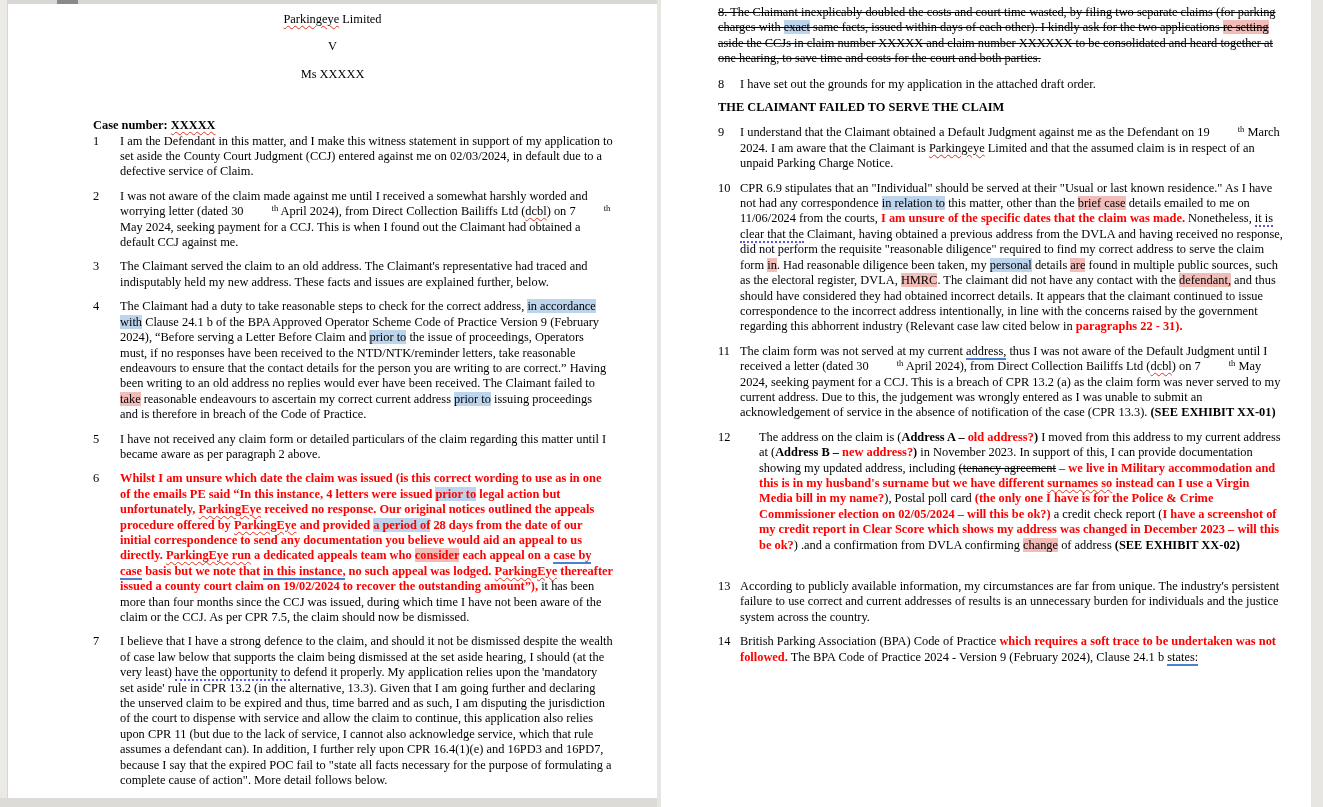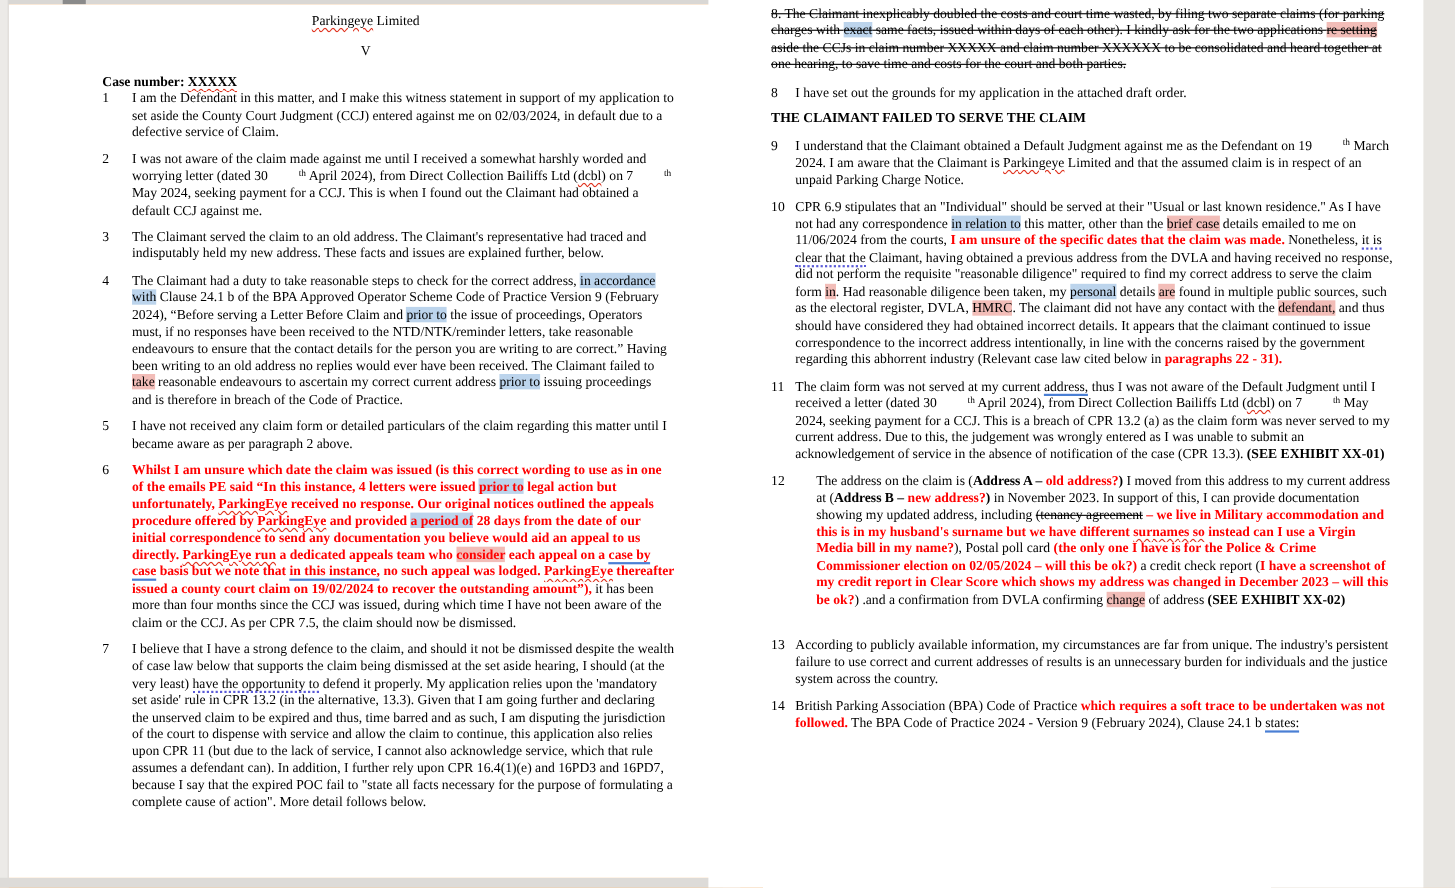--- a/index.html
+++ b/index.html
@@ -5,21 +5,21 @@
   * { margin:0; padding:0; box-sizing:border-box; }
   html,body { width:1323px; height:807px; overflow:hidden; background:#e8e6e2; }
   #canvas {
     position:relative; width:1140px; height:807px;
     background:#fdba74;
     font-family:Liberation Serif, serif;
     font-size:12.4px; line-height:15.4px; color:#000;
   }
   .page { position:absolute; background:#ffffff; overflow:hidden; }
   #page1 { left:8px; top:4px; width:649px; height:794px; padding:8px 44px 0 85px; }
-  #page2 { left:644px; top:0; width:650px; height:807px; padding:5px 28px 0 57px; }
+  #page2 { left:661px; top:0; width:650px; height:807px; padding:5px 28px 0 57px; }
   #top-track { position:absolute; left:0; top:0; width:657px; height:4px; background:#d9d7d4; }
   #top-thumb { position:absolute; left:57px; top:0; width:21px; height:4px; background:#8a8a8a; }
   #left-gutter { position:absolute; left:0; top:0; width:8px; height:807px; background:#eceae7; border-right:1px solid #d8d6d3; }
   #bottom-gutter { position:absolute; left:0; top:798px; width:657px; height:9px; background:#dddbd8; }
   #page-gap { position:absolute; left:657px; top:0; width:16px; height:807px; background:#e8e6e2; }
 
   .blk { margin-bottom:9px; }
   .center { text-align:center; margin-bottom:12px; }
   .full { margin-left:-85px; margin-right:-44px; }
   .heading { font-weight:bold; }
@@ -43,20 +43,21 @@
 
 <div id="canvas">
   <div id="top-track"></div>
   <div id="top-thumb"></div>
   <div id="left-gutter"></div>
   <div id="page-gap"></div>
   <div id="bottom-gutter"></div>
   <div id="page1" class="page">
       <div class="blk center full"><span class="wr">Parkingeye</span><span> Limited</span></div>
       <div class="blk center full"><span>V</span></div>
+      <div class="blk center full" style="margin-bottom: 36px;"><span>Ms XXXXX</span></div>
       <div class="blk para" style="margin-bottom: 0;"><span class="b">Case number: </span><span class="b wr">XXXXX</span></div>
       <div class="blk numpara">
         <span class="num">1</span>
         <span class="body"><span>I am the Defendant in this matter, and I make this witness statement in support of my application to set aside the County Court Judgment (CCJ) entered against me on 02/03/2024, in default due to a defective service of Claim.</span></span>
       </div>
       <div class="blk numpara">
         <span class="num">2</span>
         <span class="body"><span>I was not aware of the claim made against me until I received a somewhat harshly worded and worrying letter (dated 30</span><span class="sp">th</span><span> April 2024), from Direct Collection Bailiffs Ltd (</span><span class="wr">dcbl</span><span>) on 7</span><span class="sp">th</span><span> May 2024, seeking payment for a CCJ. This is when I found out the Claimant had obtained a default CCJ against me.</span></span>
       </div>
       <div class="blk numpara">

